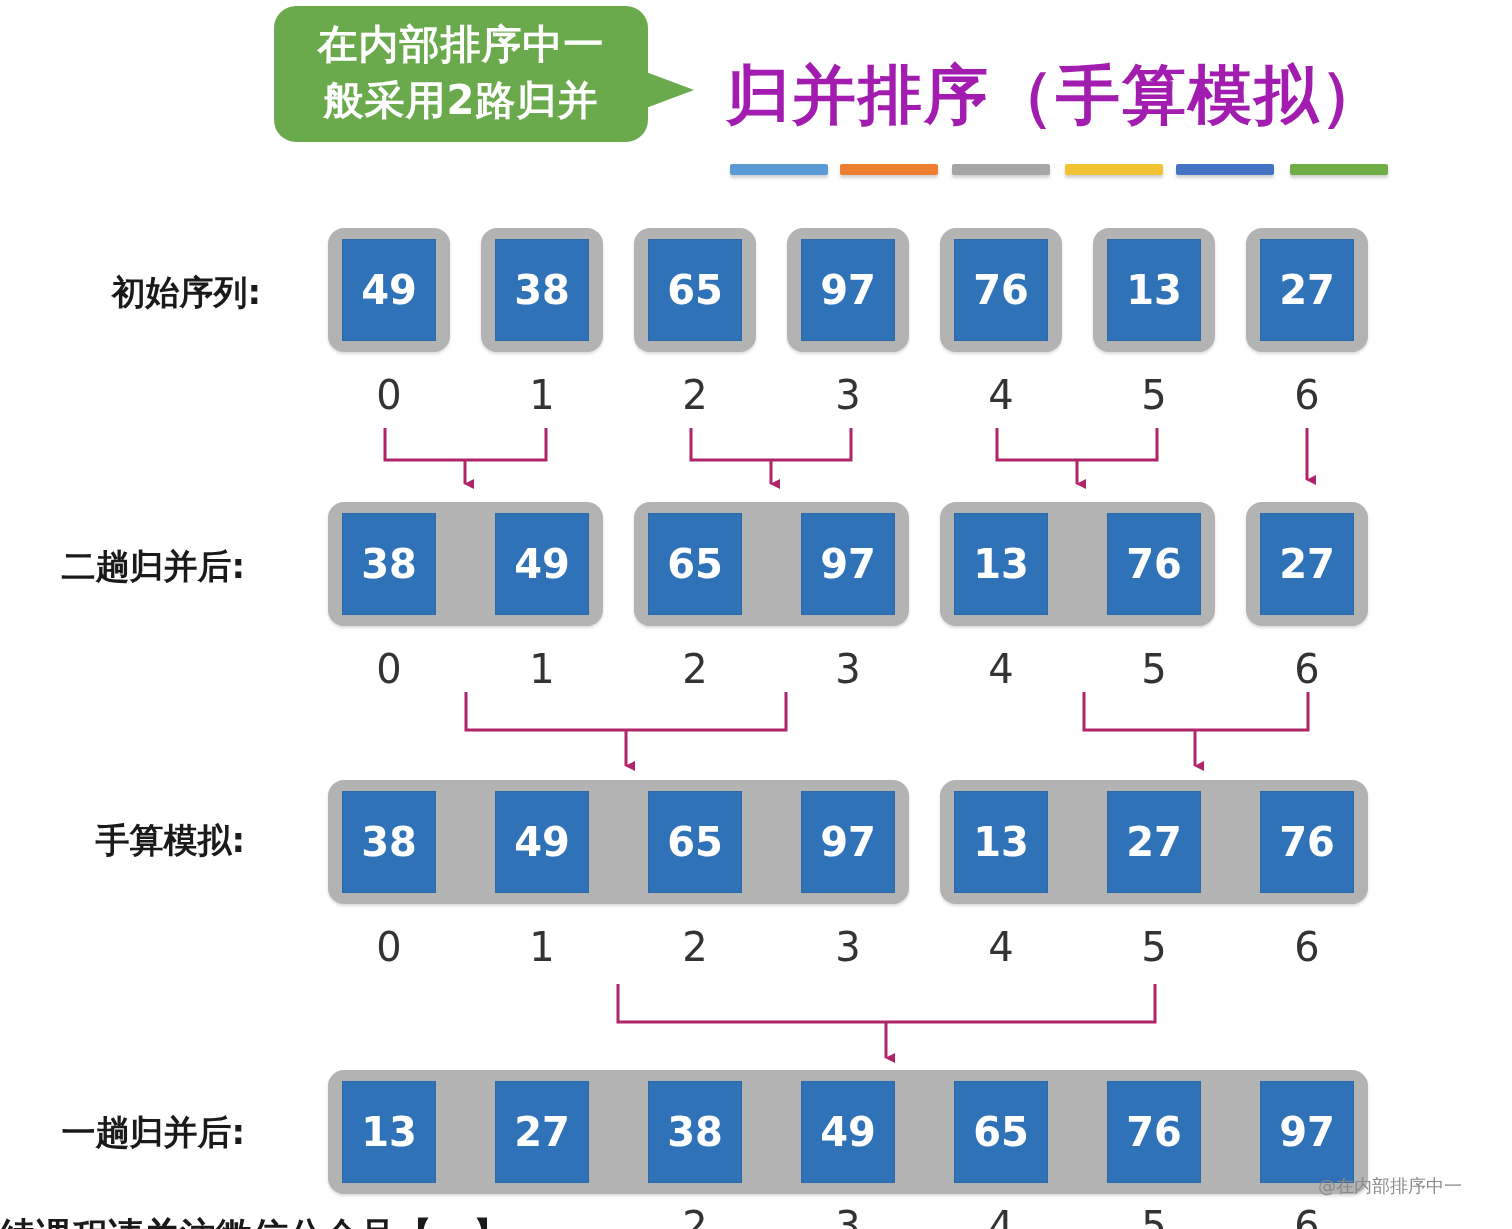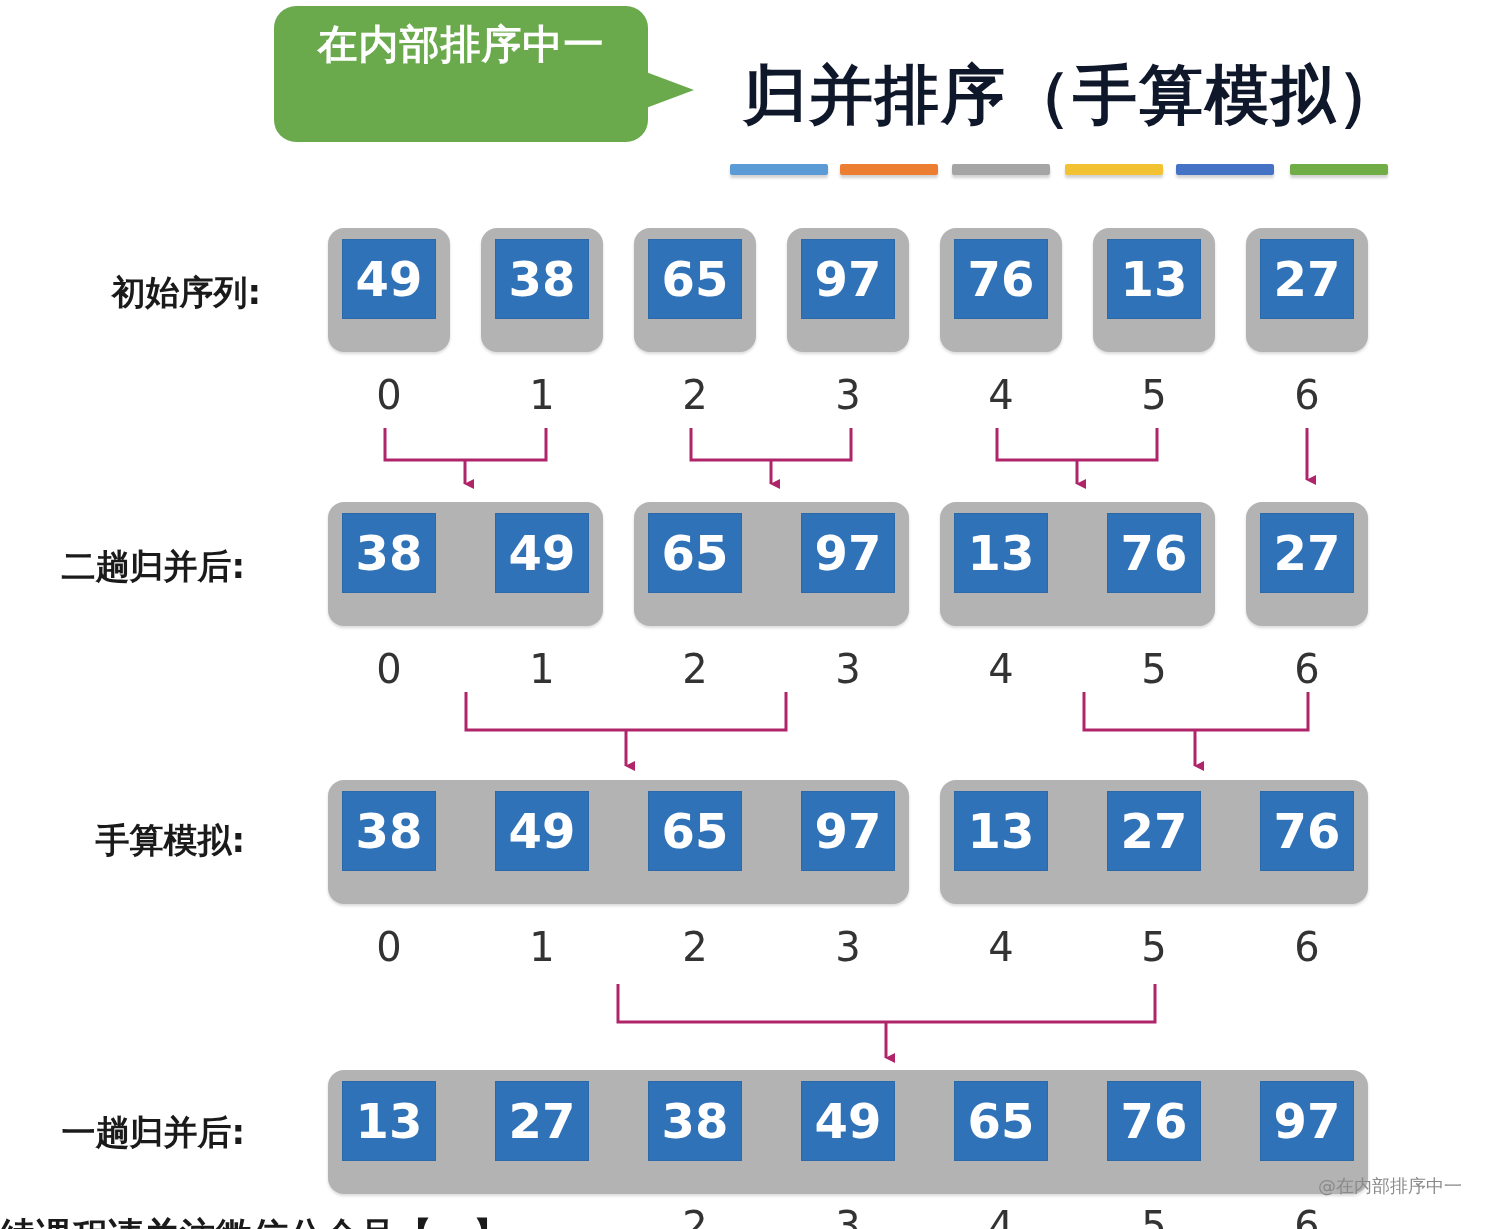--- a/index.html
+++ b/index.html
@@ -14,40 +14,40 @@
     color:#ffffff; font-weight:bold; font-size:40px; line-height:56px;
     text-align:center; padding-top:10px; box-sizing:border-box;
     letter-spacing:1px;
   }
   .callout-tail {
     position:absolute; left:646px; top:72px; width:0; height:0;
     border-top:18px solid transparent; border-bottom:18px solid transparent;
     border-left:48px solid #6aaa4c;
   }
   .title {
-    position:absolute; left:743px; top:52px;
-    color:#0f172a; font-size:64px; font-weight:bold; letter-spacing:2px;
+    position:absolute; left:726px; top:52px;
+    color:#a21caf; font-size:64px; font-weight:bold; letter-spacing:2px;
     white-space:nowrap;
   }
   .stripes { position:absolute; left:730px; top:164px; }
   .stripe {
     position:absolute; top:0; height:11px; width:98px; border-radius:2px;
     box-shadow:0 3px 3px rgba(0,0,0,0.18);
   }
   .row-label {
     position:absolute; width:245px; text-align:right;
     font-size:34px; font-weight:bold; color:#1a1a1a; white-space:nowrap;
   }
   .group {
     position:absolute; background:#b3b3b3; border-radius:16px;
     box-shadow:0 2px 3px rgba(0,0,0,0.15);
   }
   .cell {
-    position:absolute; width:94px; height:80px; background:#2f72b8;
-    color:#ffffff; font-weight:bold; font-size:48px;
+    position:absolute; width:94px; height:102px; background:#2f72b8;
+    color:#ffffff; font-weight:bold; font-size:40px;
     display:flex; align-items:center; justify-content:center;
     box-shadow:inset 0 0 0 1px rgba(0,0,0,0.08);
     text-align:center;
   }
   .idx {
     position:absolute; width:60px; text-align:center;
     font-size:40px; color:#333333;
   }
   svg.conn { position:absolute; left:0; top:0; }
   .subtitle {
@@ -57,20 +57,21 @@
   .watermark {
     position:absolute; left:1318px; top:1174px; font-size:18px;
     color:#8a8a8a; white-space:nowrap;
   }
 </style>
 </head>
 <body>
 
 <div class="callout">
   <div>在内部排序中一</div>
+  <div>般采用2路归并</div>
 </div>
 <div class="callout-tail"></div>
 
 <div class="title">归并排序（手算模拟）</div>
 
 <div class="stripes">
   <div class="stripe" style="left: 0px; background: rgb(91, 155, 213);"></div>
   <div class="stripe" style="left: 110px; background: rgb(237, 125, 49);"></div>
   <div class="stripe" style="left: 222px; background: rgb(165, 165, 165);"></div>
   <div class="stripe" style="left: 335px; background: rgb(242, 194, 50);"></div>

